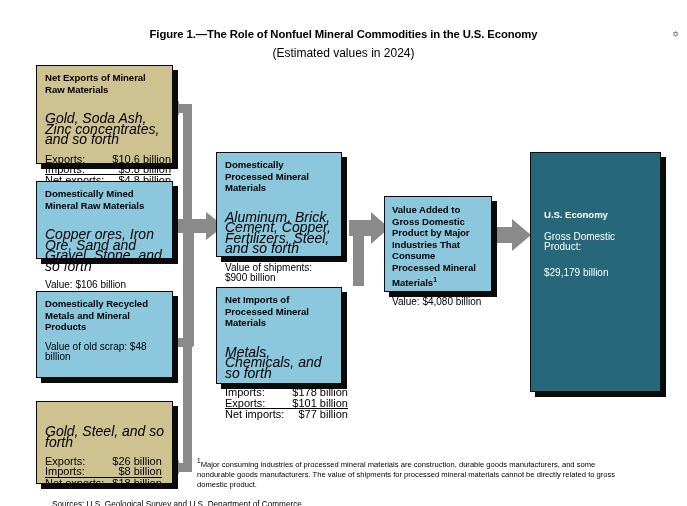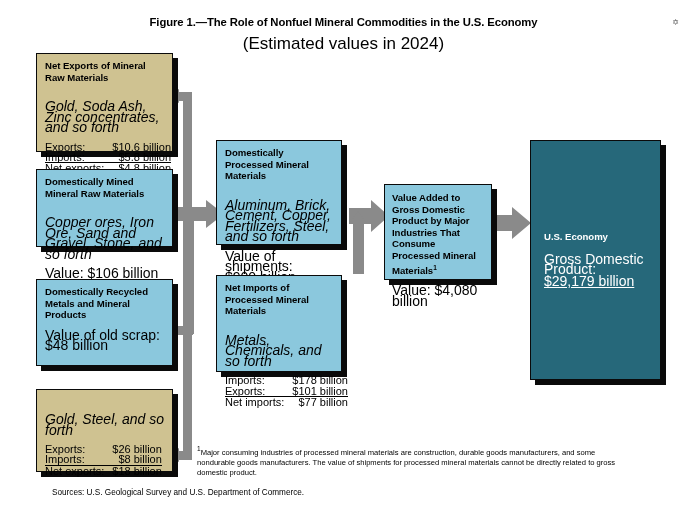--- a/index.html
+++ b/index.html
@@ -4,31 +4,31 @@
 <style>
   html,body{margin:0;padding:0;}
   body{
     width:687px;height:506px;
     background:#ffffff;
     font-family:"Liberation Sans", sans-serif;
     color:#000;
     overflow:hidden;
     position:relative;
   }
-  .stage{position:absolute;left:0;top:4px;width:687px;height:402px;}
+  .stage{position:absolute;left:0;top:16px;width:687px;height:402px;}
 
   
   .title{
     position:absolute;left:0;top:12px;width:687px;
     text-align:center;font-size:11.3px;font-weight:bold;
     letter-spacing:-0.1px;
   }
   .subtitle{
     position:absolute;left:0;top:30px;width:687px;
-    text-align:center;font-size:17px;font-weight:normal;
+    text-align:center;font-size:12px;font-weight:normal;
   }
   .corner-mark{
     position:absolute;right:8px;top:14px;font-size:8px;color:#555;
   }
   .boxwrap{position:absolute;}
   .boxwrap .sh{position:absolute;left:5px;top:5px;width:100%;height:100%;background:#0a0a0a;}
   .boxwrap .bd{position:absolute;left:0;top:0;width:100%;height:100%;
     box-sizing:border-box;border:1px solid #0a0a0a;}
   .pad{position:relative;padding:7px 8px 6px 9px;}
 
@@ -36,21 +36,21 @@
   .blue .bd{background:#8bc8dd;}
   .teal .bd{background:#26687a;}
 
   h3.bt{
     margin:0 0 0 0;font-size:9.6px;font-weight:bold;line-height:11.6px;
     letter-spacing:-0.05px;
   }
   .desc{
     margin:18px 0 0 0;font-size:14px;font-style:italic;line-height:10.5px;
   }
-  .val{margin:9px 0 0 0;font-size:14px;line-height:10.5px;}
+  .val{margin:9px 0 0 0;font-size:10px;line-height:10.5px;}
 
   table.fig{border-collapse:collapse;margin-top:9px;font-size:11px;}
   table.fig td{padding:0 0 0 0;line-height:10.3px;white-space:nowrap;}
   table.fig td.lbl{padding-right:8px;}
   table.fig td.num{text-align:right;}
   table.fig tr.rule td{border-bottom:1px solid #000;padding-bottom:0px;}
 
   .sup{font-size:6.5px;vertical-align:super;}
 
   
@@ -214,24 +214,24 @@
     <div class="bd"></div>
     <div class="pad" style="padding:8px 7px 6px 8px;">
       <h3 class="bt"><span>Value Added to Gross Domestic Product by Major Industries That Consume Processed Mineral Materials</span><span class="sup">1</span></h3>
       <p class="val">Value:  $4,080 billion</p>
     </div>
   </div>
 
   <div class="boxwrap teal" style="left:530px;top:136px;width:131px;height:240px;">
     <div class="sh"></div>
     <div class="bd"></div>
-    <div class="pad" style="padding-top:91px;padding-left:14px;">
+    <div class="pad" style="padding-top:57px;padding-left:14px;">
       <h3 class="bt">U.S. Economy</h3>
       <p class="val" style="margin-top:11px;">Gross Domestic Product:</p>
-      <p class="val" style="margin-top:1px;text-decoration:underline;">$29,179 billion</p>
+      <p class="val" style="margin-top:15px;">$29,179 billion</p>
     </div>
   </div>
 
   <div class="footnote"><span class="sup">1</span><span>Major consuming industries of processed mineral materials are construction, durable goods manufacturers, and some nondurable goods manufacturers. The value of shipments for processed mineral materials cannot be directly related to gross domestic product.</span></div>
 
   <div class="sources">Sources: U.S. Geological Survey and U.S. Department of Commerce.</div>
 
 </div>
 
 </body></html>

